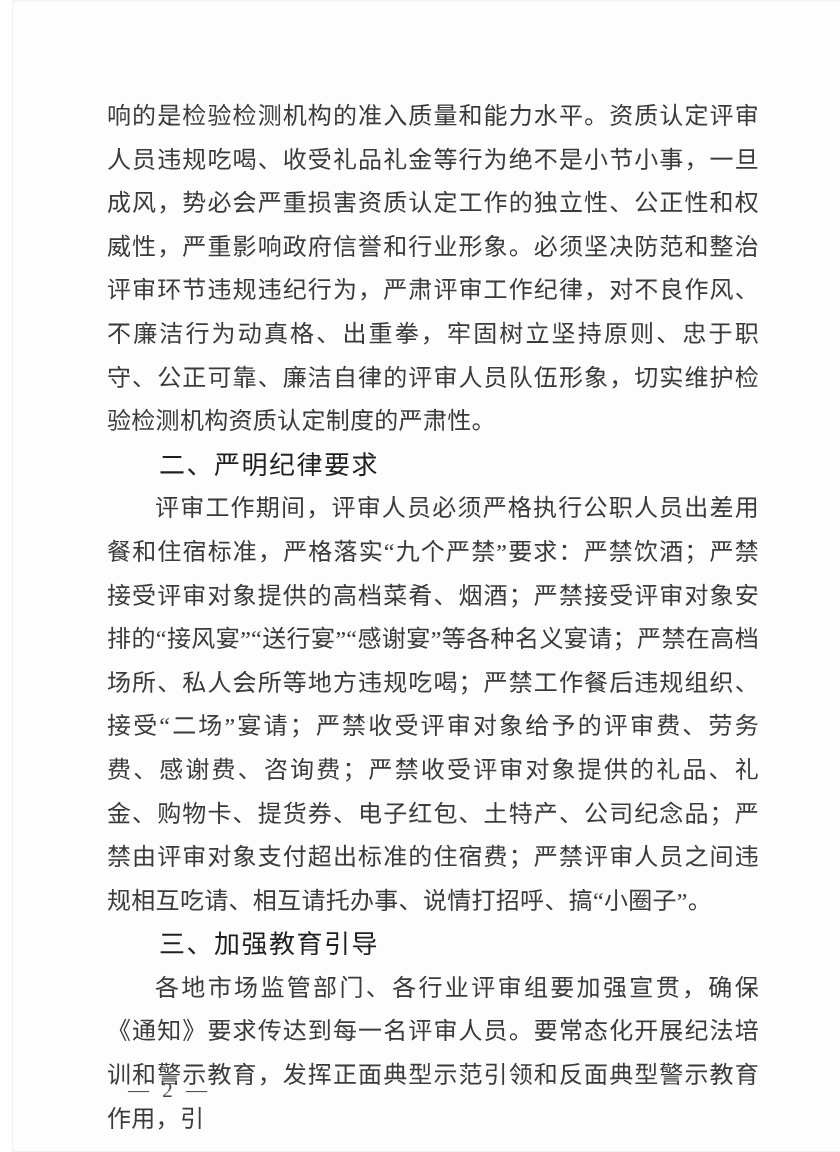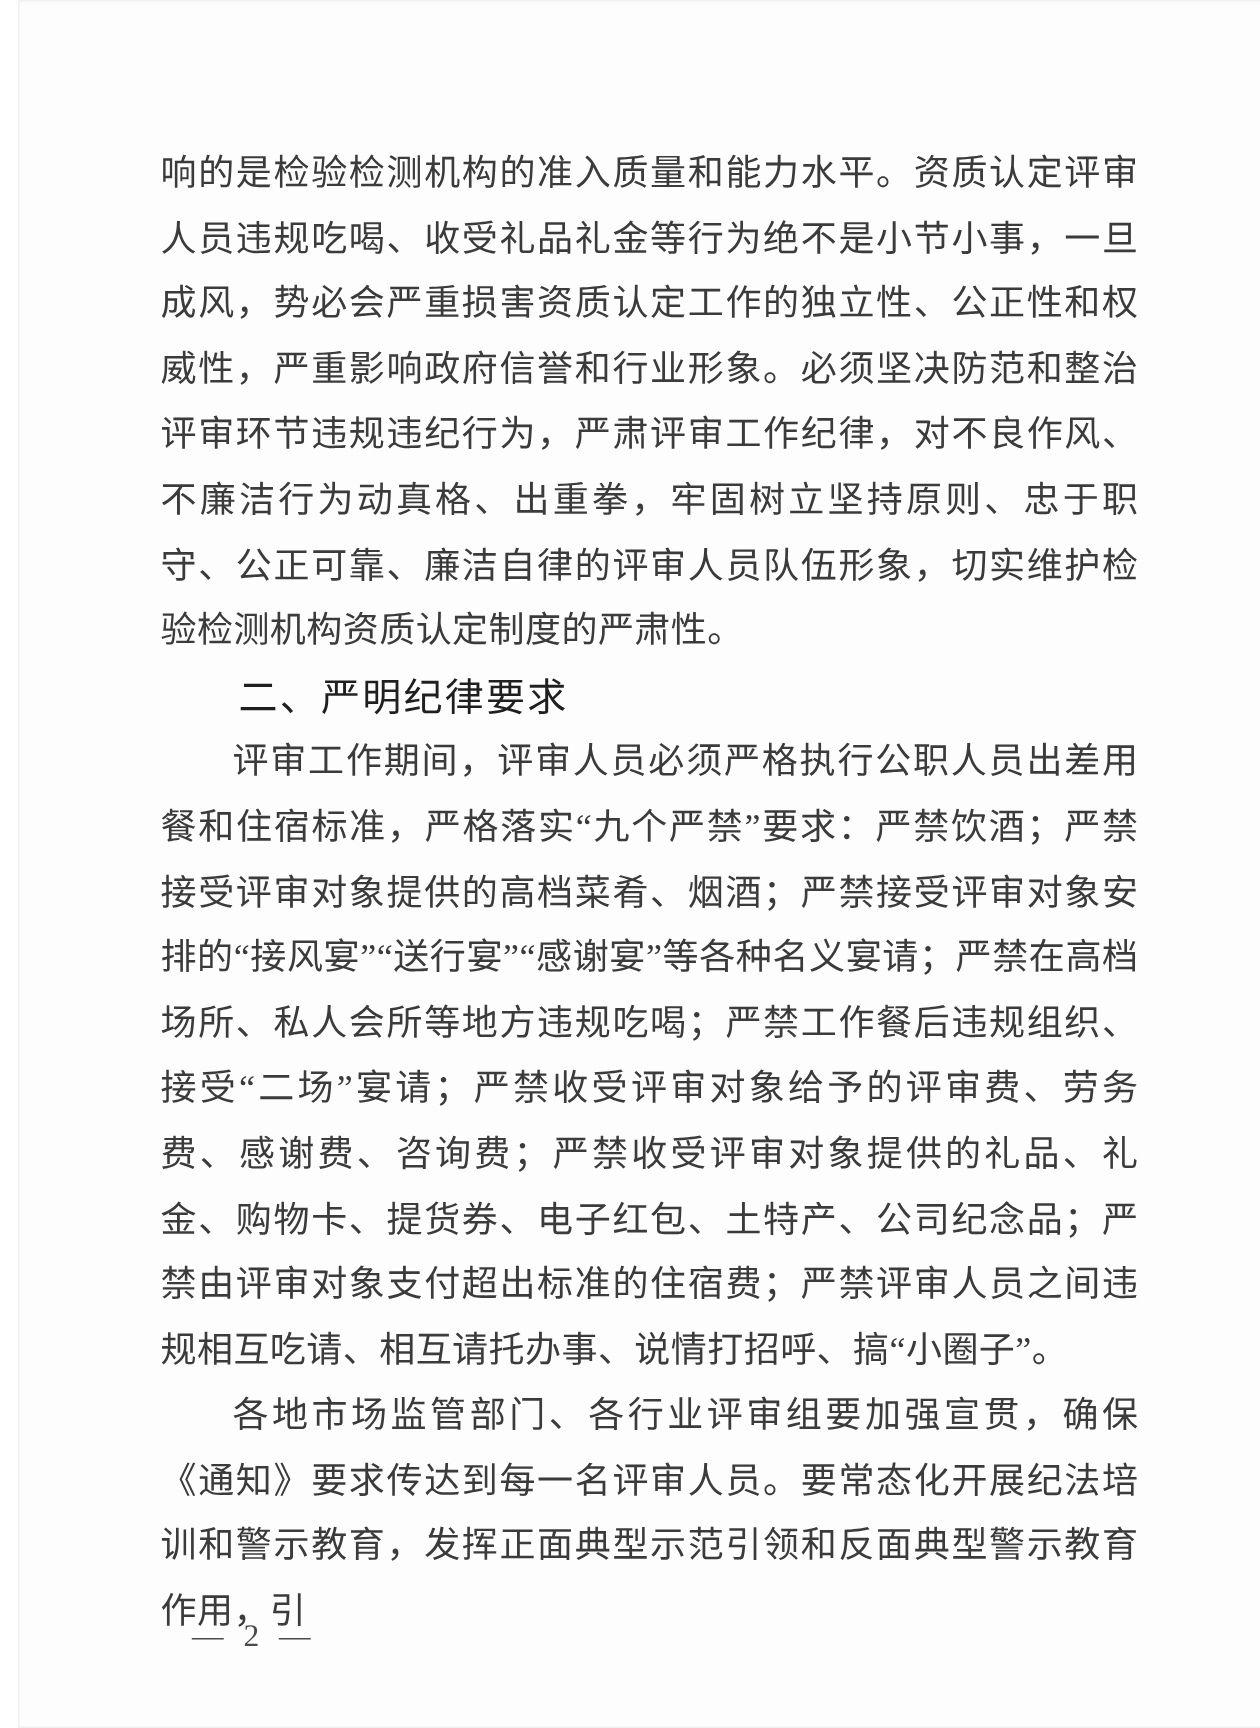--- a/index.html
+++ b/index.html
@@ -62,16 +62,17 @@
   }
 </style>
 </head>
 <body>
 
 <div class="page">
   <main class="doc-body">
       <p class="para">响的是检验检测机构的准入质量和能力水平。资质认定评审人员违规吃喝、收受礼品礼金等行为绝不是小节小事，一旦成风，势必会严重损害资质认定工作的独立性、公正性和权威性，严重影响政府信誉和行业形象。必须坚决防范和整治评审环节违规违纪行为，严肃评审工作纪律，对不良作风、不廉洁行为动真格、出重拳，牢固树立坚持原则、忠于职守、公正可靠、廉洁自律的评审人员队伍形象，切实维护检验检测机构资质认定制度的严肃性。</p>
       <h2 class="heading">二、严明纪律要求</h2>
       <p class="para indent">评审工作期间，评审人员必须严格执行公职人员出差用餐和住宿标准，严格落实“九个严禁”要求：严禁饮酒；严禁接受评审对象提供的高档菜肴、烟酒；严禁接受评审对象安排的“接风宴”“送行宴”“感谢宴”等各种名义宴请；严禁在高档场所、私人会所等地方违规吃喝；严禁工作餐后违规组织、接受“二场”宴请；严禁收受评审对象给予的评审费、劳务费、感谢费、咨询费；严禁收受评审对象提供的礼品、礼金、购物卡、提货券、电子红包、土特产、公司纪念品；严禁由评审对象支付超出标准的住宿费；严禁评审人员之间违规相互吃请、相互请托办事、说情打招呼、搞“小圈子”。</p>
+      <h2 class="heading">三、加强教育引导</h2>
       <p class="para indent">各地市场监管部门、各行业评审组要加强宣贯，确保《通知》要求传达到每一名评审人员。要常态化开展纪法培训和警示教育，发挥正面典型示范引领和反面典型警示教育作用，引</p>
     </main>
   <div class="page-number">— 2 —</div>
 </div>
 
 </body></html>

